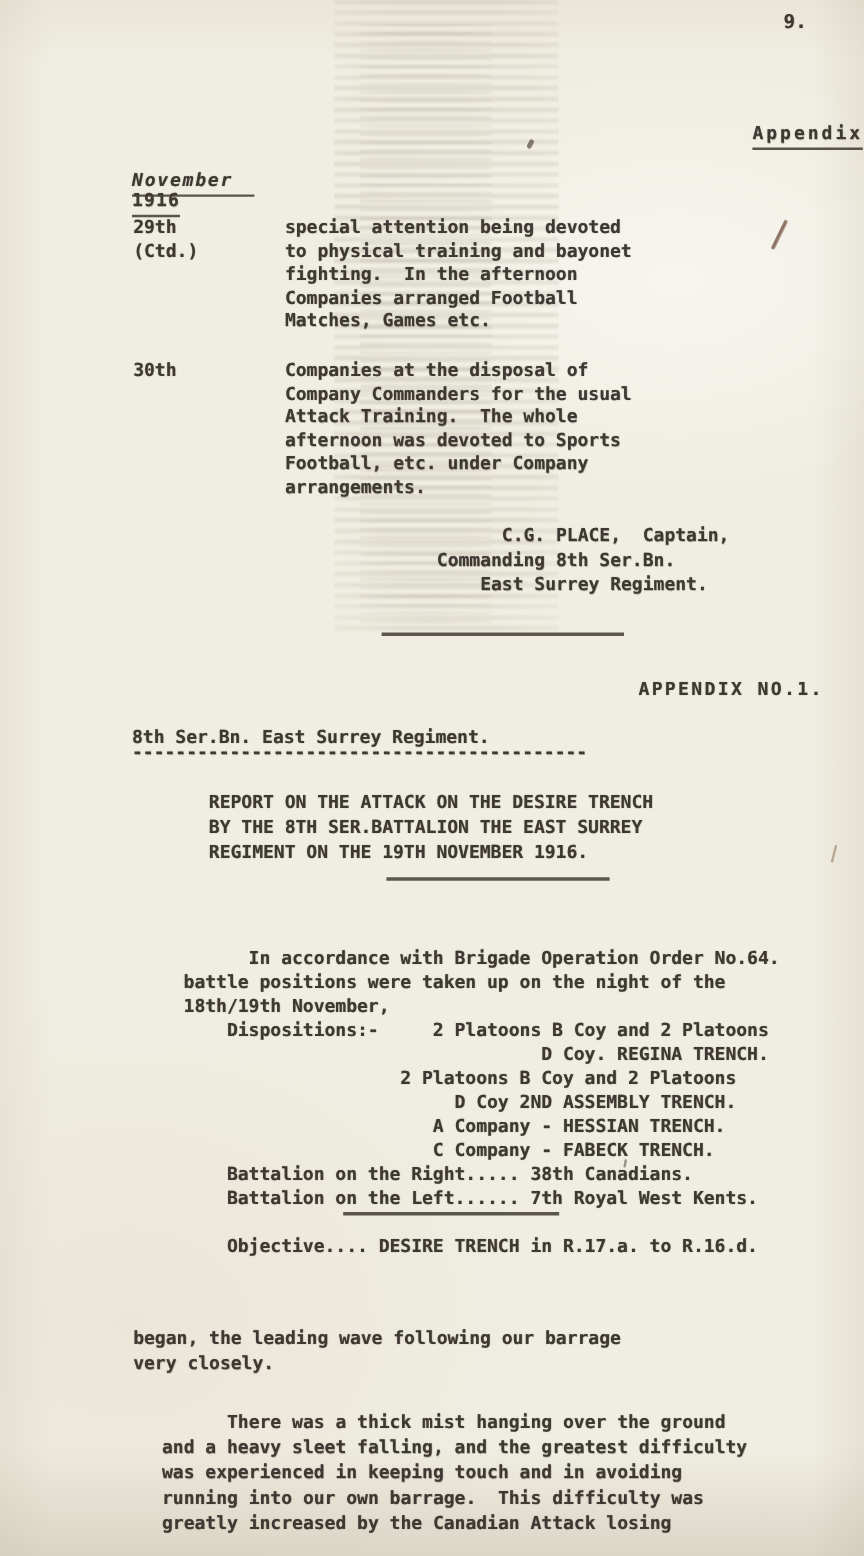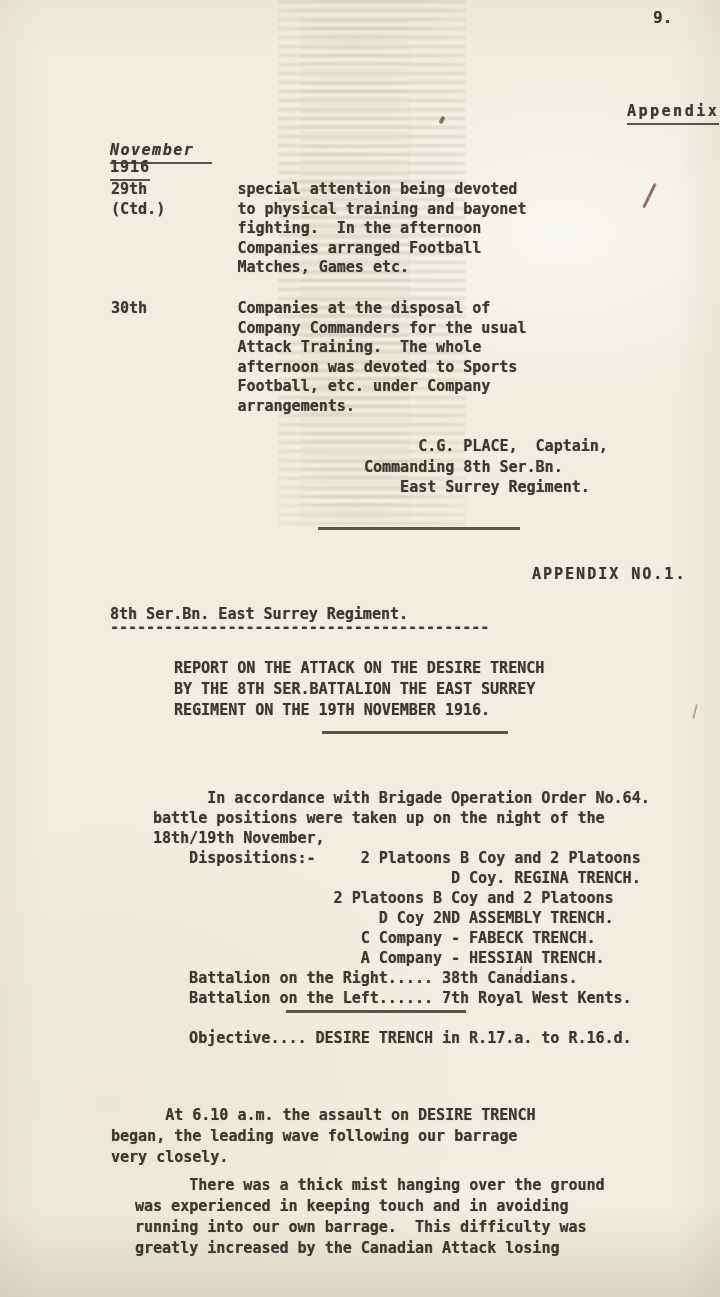--- a/index.html
+++ b/index.html
@@ -128,37 +128,37 @@
   <div class="rule" style="left:322px;top:731px;width:186px;"></div>
 
   <div class="typed lh20" style="left:111px;top:788px;margin-left:42px;">
       <div class="tline">      In accordance with Brigade Operation Order No.64.</div>
       <div class="tline">battle positions were taken up on the night of the</div>
       <div class="tline">18th/19th November,</div>
       <div class="tline">    Dispositions:-     2 Platoons B Coy and 2 Platoons</div>
       <div class="tline">                                 D Coy. REGINA TRENCH.</div>
       <div class="tline">                    2 Platoons B Coy and 2 Platoons</div>
       <div class="tline">                         D Coy 2ND ASSEMBLY TRENCH.</div>
+      <div class="tline">                       A Company - HESSIAN TRENCH.</div>
       <div class="tline">                       C Company - FABECK TRENCH.</div>
-      <div class="tline">                       A Company - HESSIAN TRENCH.</div>
       <div class="tline">    Battalion on the Right..... 38th Canadians.</div>
       <div class="tline">    Battalion on the Left...... 7th Royal West Kents.</div>
       <div class="tline"> </div>
       <div class="tline">    Objective.... DESIRE TRENCH in R.17.a. to R.16.d.</div>
     </div>
 
   <div class="rule" style="left:286px;top:1010px;width:180px;"></div>
 
 
   <div class="typed lh21" style="left:111px;top:1105px;">
-      <div class="tline">      At 6.10 a.m. the assault on DESIRE TRENCH</div>
       <div class="tline">began, the leading wave following our barrage</div>
       <div class="tline">very closely.</div>
     </div>
 
   <div class="typed lh21" style="left:111px;top:1175px;margin-left:24px;">
       <div class="tline">      There was a thick mist hanging over the ground</div>
+      <div class="tline">and a heavy sleet falling, and the greatest difficulty</div>
       <div class="tline">was experienced in keeping touch and in avoiding</div>
       <div class="tline">running into our own barrage.  This difficulty was</div>
       <div class="tline">greatly increased by the Canadian Attack losing</div>
     </div>
 
 </div>
 
 </body></html>

